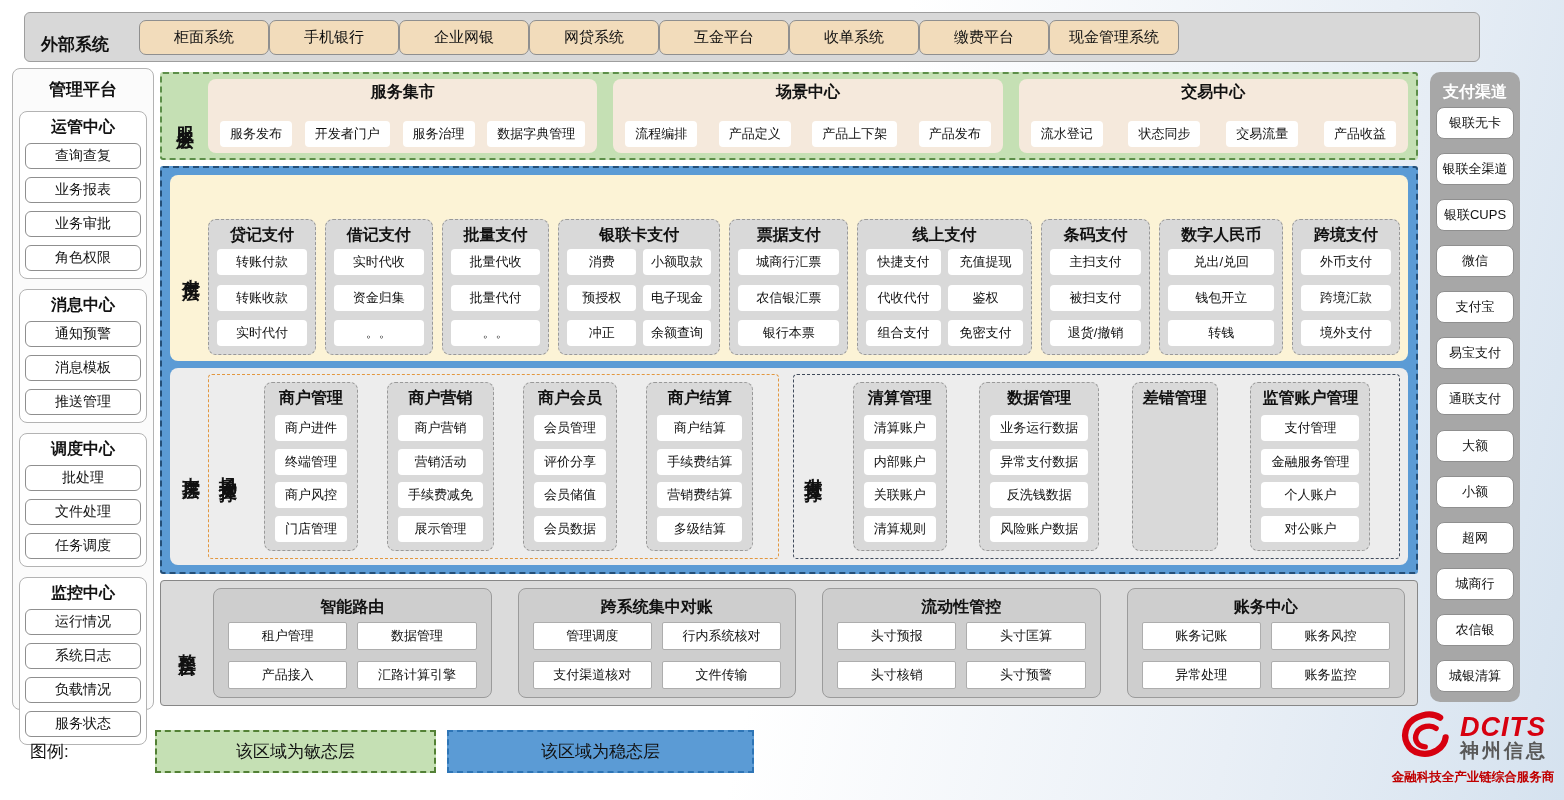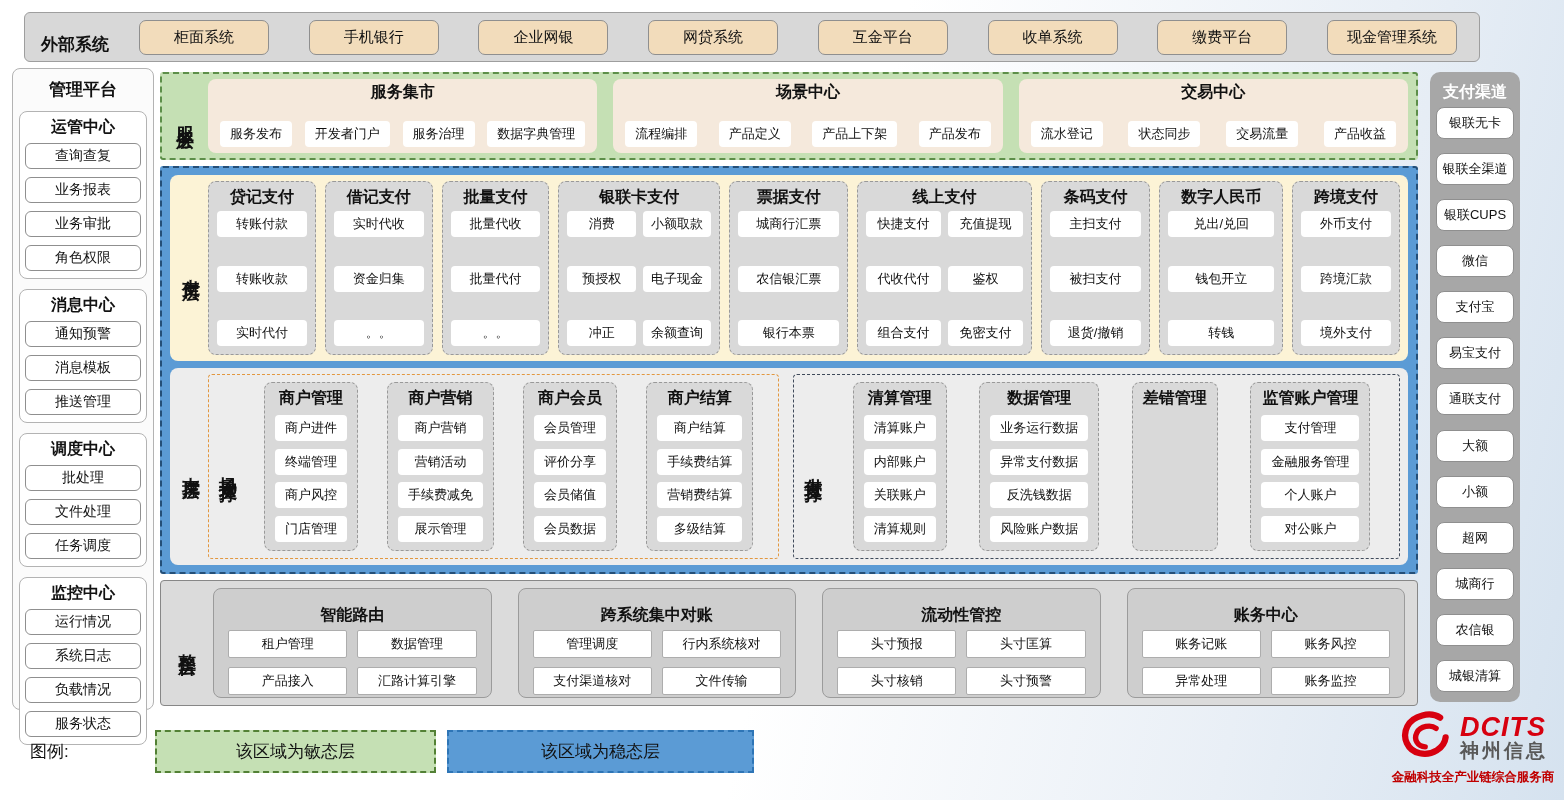--- a/index.html
+++ b/index.html
@@ -8,21 +8,21 @@
     background:linear-gradient(103deg,#ffffff 52%,#e9eff6 80%,#d5e2ef 100%);
     font-family:"Liberation Sans","DejaVu Sans",sans-serif;color:#111;
   }
   .abs{position:absolute;box-sizing:border-box;}
   .vlabel{writing-mode:vertical-lr;text-orientation:upright;font-weight:bold;
     display:flex;align-items:center;justify-content:center;letter-spacing:3px;line-height:1;}
   
   #external-bar{left:24px;top:12px;width:1456px;height:50px;background:#d8d8d8;
     border:1px solid #9e9e9e;border-radius:6px;display:flex;align-items:center;padding:0 16px;}
   #external-bar .bar-label{font-weight:bold;font-size:17px;width:92px;flex:0 0 auto;margin-top:14px;}
-  #external-bar .bar-items{flex:1;display:flex;justify-content:space-between;padding:0 6px;}
+  #external-bar .bar-items{flex:1;display:flex;padding:0 6px;}
   .ext-btn{width:128px;padding:7px 0;text-align:center;background:#f2dcbb;border:1px solid #8f8f8f;
     border-radius:7px;font-size:15px;white-space:nowrap;}
   
   #mgmt{left:12px;top:68px;width:142px;height:642px;background:#fbfbfb;border:1px solid #b3b3b3;
     border-radius:8px;padding:7px 6px;display:flex;flex-direction:column;gap:9px;}
   .mgmt-title{text-align:center;font-weight:bold;font-size:17px;padding:2px 0 1px;}
   .mgmt-sections{display:flex;flex-direction:column;gap:10px;flex:1;}
   .mgmt-card{background:#ffffff;border:1px solid #b3b3b3;border-radius:8px;padding:5px 5px 7px;}
   .mgmt-card-title{text-align:center;font-weight:bold;font-size:16px;margin-bottom:5px;}
   .mgmt-items{display:flex;flex-direction:column;gap:8px;}
@@ -39,21 +39,21 @@
   .svc-items{display:flex;justify-content:space-between;gap:8px;}
   .chip{background:#fff;border-radius:4px;text-align:center;font-size:13px;padding:4px 10px;white-space:nowrap;}
   
   #stable-box{left:160px;top:166px;width:1258px;height:408px;background:#5b9bd5;
     border:2.5px dashed #244f78;border-radius:3px;padding:7px 8px;display:flex;flex-direction:column;gap:7px;}
   
   #payment-band{height:174px;background:#fcf3d6;border-radius:8px;display:flex;padding:6px 8px;gap:4px;}
   #payment-band .vlabel{font-size:18px;width:26px;flex:0 0 auto;}
   .pay-cols{flex:1;display:flex;gap:9px;justify-content:space-between;}
   .pay-col{background:#d9d9d9;border:1.5px dashed #999;border-radius:8px;padding:5px 8px 8px;
-    display:flex;flex-direction:column;flex:1 1 auto;}
+    display:flex;flex-direction:column;flex:1 1 auto;margin-top:38px;}
   .col-title{text-align:center;font-weight:bold;font-size:16px;white-space:nowrap;margin-bottom:3px;}
   .pay-rows{flex:1;display:flex;flex-direction:column;justify-content:space-between;gap:6px;}
   .pay-row{display:flex;gap:7px;}
   .pay-row .chip{flex:1;padding:4px 5px;}
   
   #support-band{flex:1;background:#ededed;border-radius:8px;display:flex;padding:6px 8px;gap:4px;}
   #support-band .vlabel{font-size:18px;width:26px;flex:0 0 auto;}
   .sup-groups{flex:1;display:flex;gap:14px;}
   .sup-group{border:1.5px dashed #999;border-radius:4px;display:flex;padding:7px 6px;gap:4px;flex:1;}
   .sup-group[data-accent="orange"]{border-color:#e2973f;flex:0.94;}
@@ -62,21 +62,21 @@
   .sup-cols{flex:1;display:flex;gap:10px;justify-content:space-evenly;}
   .sup-col{background:#d9d9d9;border:1.5px dashed #999;border-radius:8px;padding:5px 10px 8px;
     display:flex;flex-direction:column;flex:0 1 auto;}
   .sup-items{flex:1;display:flex;flex-direction:column;justify-content:space-between;gap:6px;margin-top:3px;}
   
   #integration-band{left:160px;top:580px;width:1258px;height:126px;background:#dbdbdb;
     border:1px solid #878787;border-radius:4px;display:flex;padding:7px 12px;gap:12px;}
   #integration-band .vlabel{font-size:18px;width:28px;flex:0 0 auto;letter-spacing:2px;}
   .int-groups{flex:1;display:flex;gap:26px;}
   .int-group{flex:1;background:#cecece;border:1px solid #9b9b9b;border-radius:8px;
-    padding:16px 14px 8px;display:flex;flex-direction:column;}
+    padding:8px 14px 8px;display:flex;flex-direction:column;}
   .int-title{text-align:center;font-weight:bold;font-size:16px;margin-bottom:4px;}
   .int-items{flex:1;display:flex;flex-wrap:wrap;gap:9px 10px;align-content:space-between;}
   .int-items .chip{width:calc(50% - 5px);box-sizing:border-box;border-radius:2px;
     border:1px solid #adadad;padding:4px 2px;}
   
   #channels{left:1430px;top:72px;width:90px;height:630px;background:#a7a7a7;border-radius:10px;
     display:flex;flex-direction:column;align-items:center;padding:10px 6px;gap:0;}
   .ch-title{color:#fff;font-weight:bold;font-size:16px;margin-bottom:4px;}
   .ch-items{flex:1;display:flex;flex-direction:column;justify-content:space-between;width:100%;}
   .ch-chip{background:#fff;border:1px solid #8f8f8f;border-radius:8px;text-align:center;

